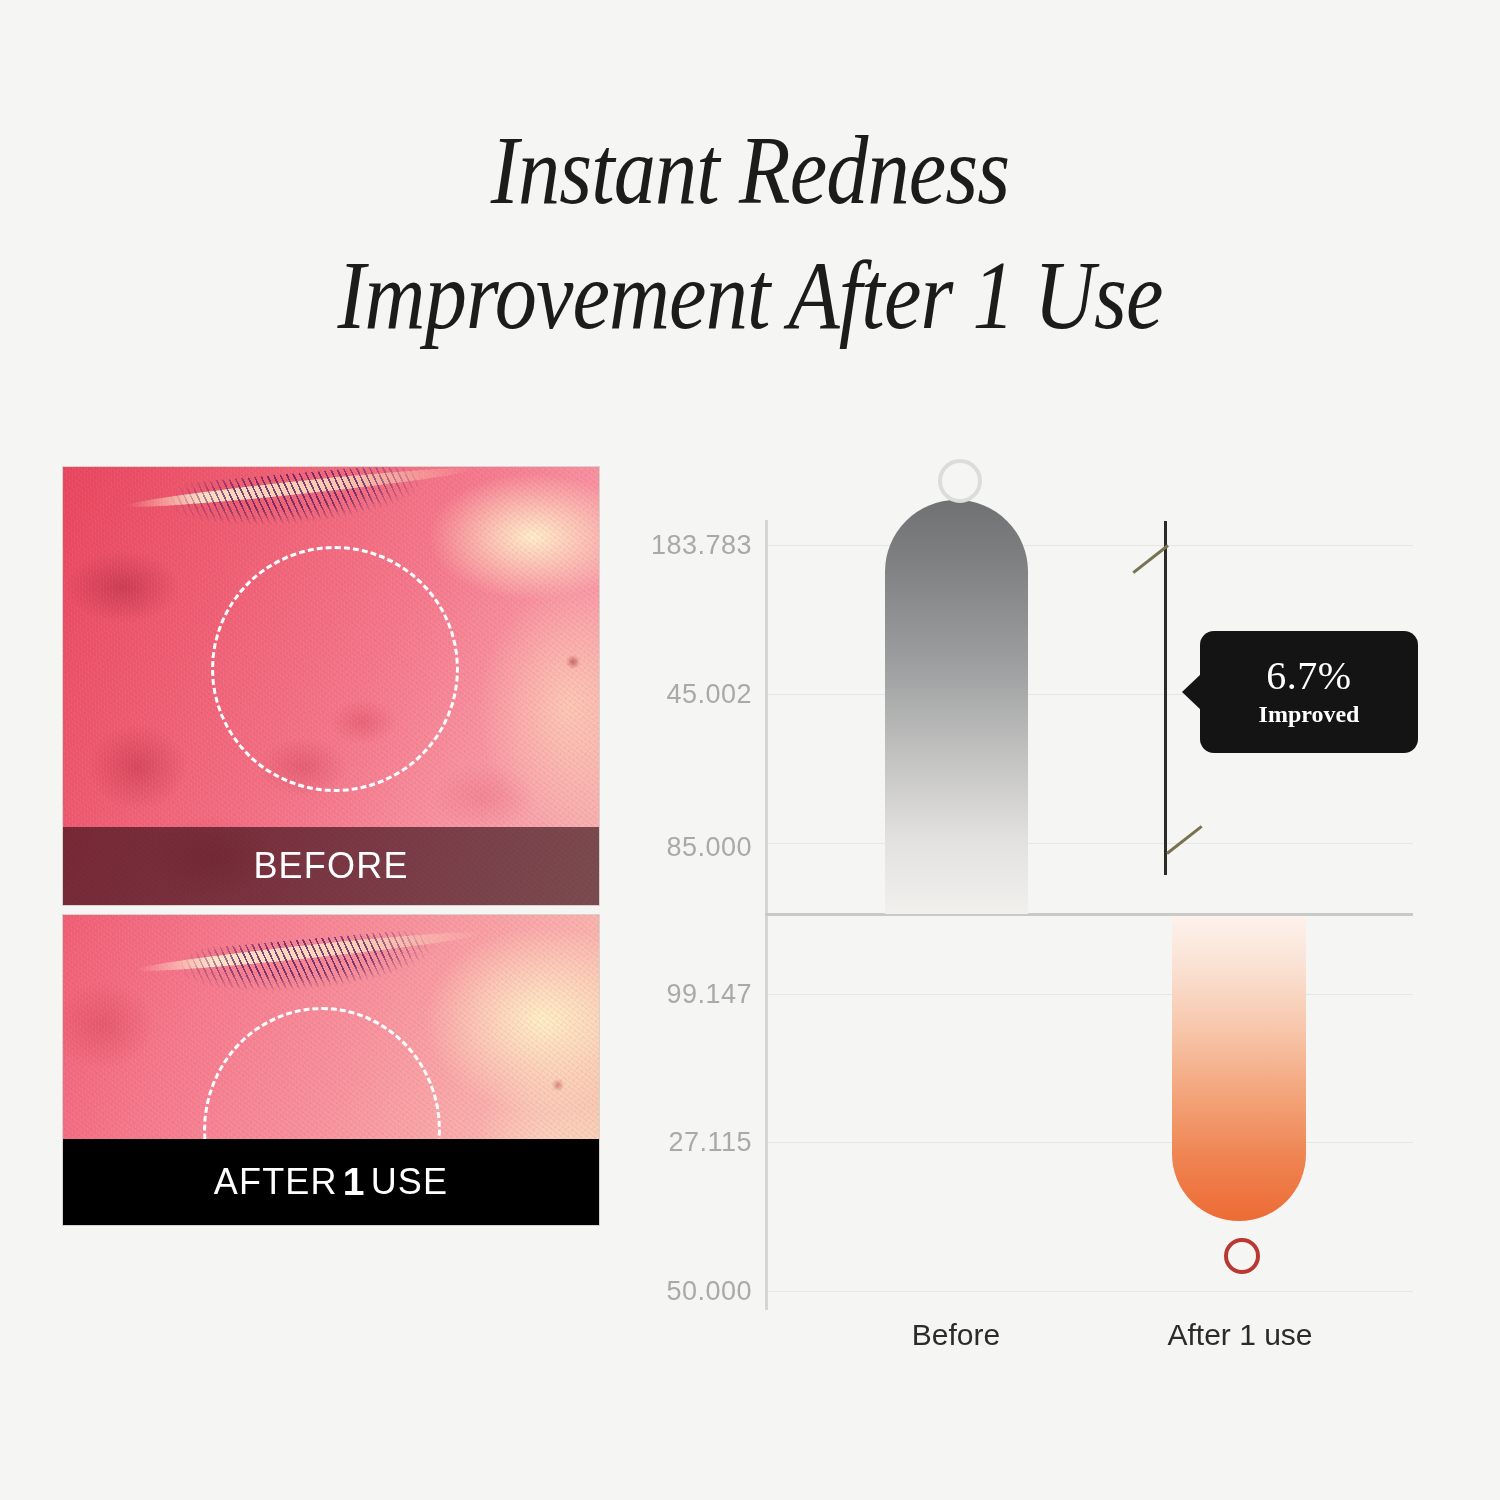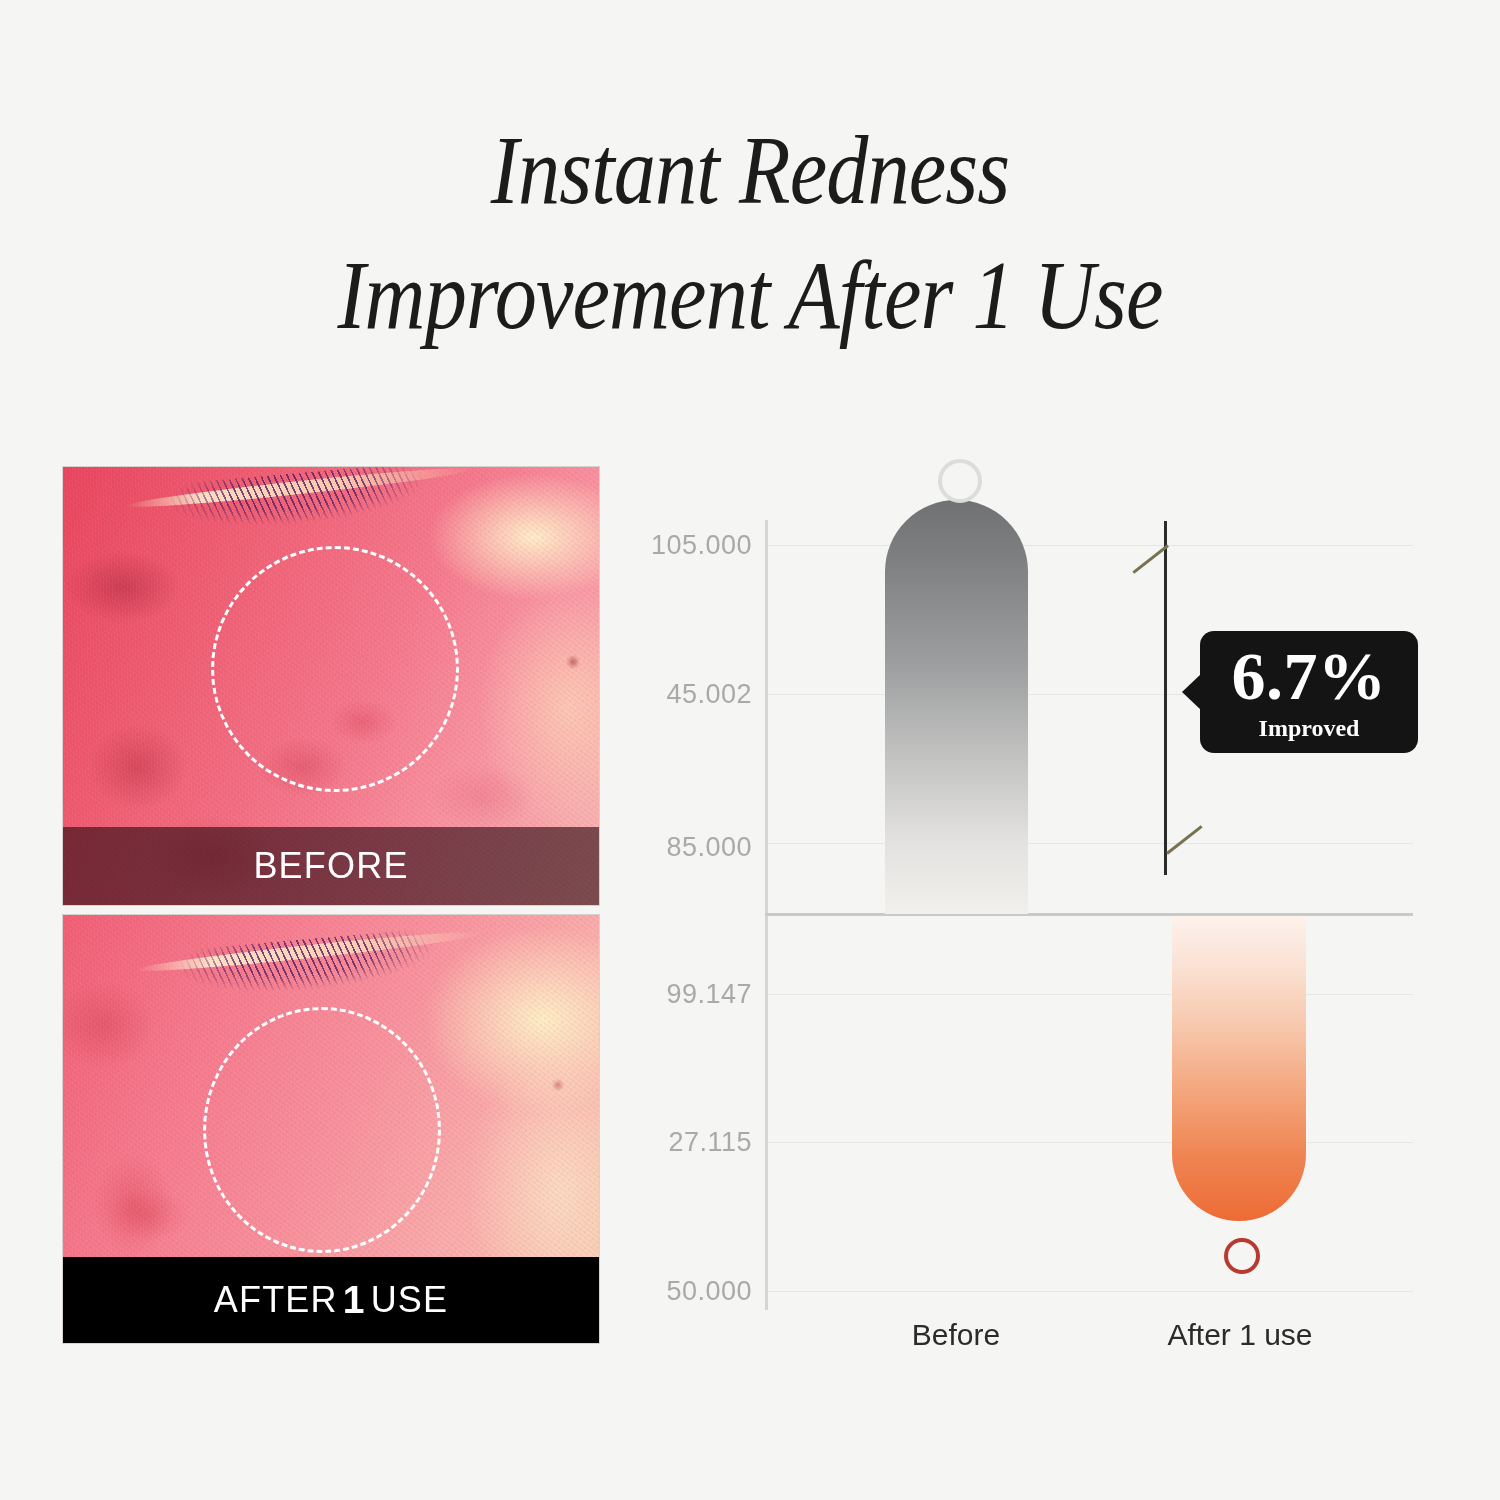--- a/index.html
+++ b/index.html
@@ -41,21 +41,21 @@
   }
   .photo-card {
     position: relative;
     width: 538px;
     height: 440px;
     overflow: hidden;
     border: 1px solid #d8d2cf;
     box-sizing: border-box;
     margin-bottom: 8px;
   }
-  .photo-card.after { height: 430px; margin-bottom: 0; }
+  .photo-card.after { height: 312px; margin-bottom: 0; }
 
   .skin {
     position: absolute;
     inset: 0;
   }
   
   .skin-before {
     background:
       radial-gradient(ellipse 150px 90px at 470px 70px, rgba(255,244,205,0.95), rgba(255,226,180,0) 70%),
       radial-gradient(ellipse 120px 160px at 505px 240px, rgba(255,232,190,0.55), rgba(255,230,190,0) 75%),
@@ -262,22 +262,22 @@
     content: "";
     position: absolute;
     left: -18px;
     top: 50%;
     margin-top: -18px;
     border-top: 18px solid transparent;
     border-bottom: 18px solid transparent;
     border-right: 19px solid #141414;
   }
   .badge-pct {
-    font-size: 68px;
-    font-weight: 700;
+    font-size: 40px;
+    font-weight: 400;
     line-height: 1;
     letter-spacing: 0.5px;
   }
   .badge-sub {
     font-size: 24px;
     font-weight: 700;
     line-height: 1.1;
     margin-top: 5px;
   }
 
@@ -332,21 +332,21 @@
   <div class="gridline" style="top:105px"></div>
   <div class="gridline" style="top:254px"></div>
   <div class="gridline" style="top:403px"></div>
   <div class="gridline" style="top:554px"></div>
   <div class="gridline" style="top:702px"></div>
   <div class="gridline" style="top:851px"></div>
 
   <div class="axis-y"></div>
   <div class="baseline" style="top:473px"></div>
 
-  <div class="ytick" style="top:105px">105.000</div>
+  <div class="ytick" style="top:105px">183.783</div>
   <div class="ytick" style="top:254px">45.002</div>
   <div class="ytick" style="top:407px">85.000</div>
   <div class="ytick" style="top:554px">99.147</div>
   <div class="ytick" style="top:702px">27.115</div>
   <div class="ytick" style="top:851px">50.000</div>
 
   <div class="bar bar-before" style="top:60px; height:414px"></div>
   <div class="bar bar-after" style="top:476px; height:305px"></div>
 
   <div class="marker-circle marker-before"></div>

